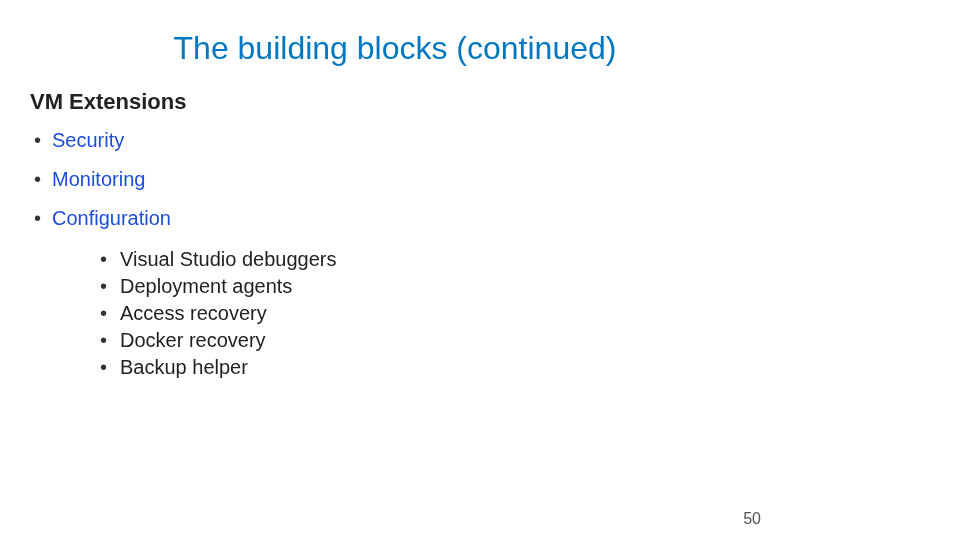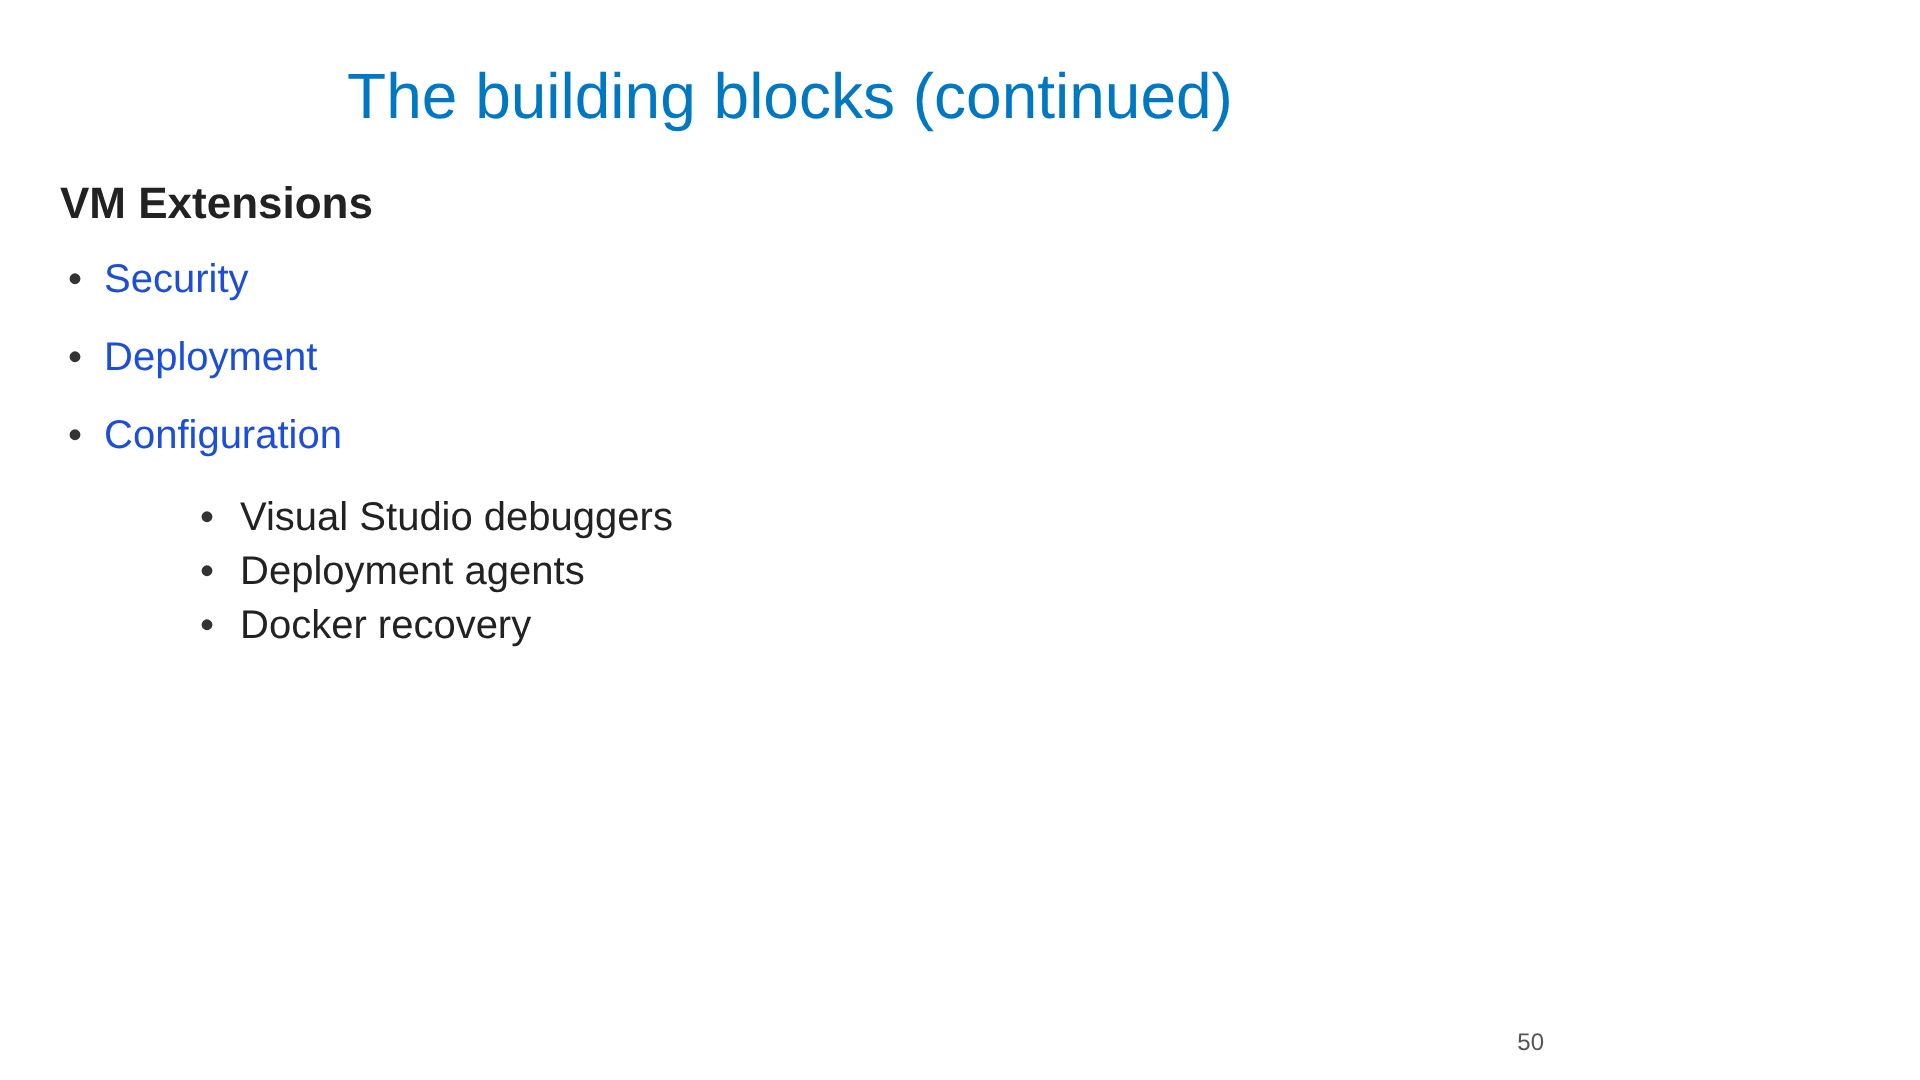--- a/index.html
+++ b/index.html
@@ -6,32 +6,34 @@
     html, body { width: 960px; height: 540px; background: #fff; font-family: "Segoe UI", "Segoe UI Light", Arial, sans-serif; position: relative; }
     .slide { width: 790px; height: 540px; position: relative; padding: 30px 30px 0 30px; }
     .title { color: #0078c1; font-size: 32px; font-weight: 300; text-align: center; margin-bottom: 22px; }
     .subtitle { color: #222; font-size: 22px; font-weight: 700; margin-bottom: 14px; }
     ul.main { list-style: none; }
     ul.main > li { color: #1d4ed8; font-size: 20px; margin-bottom: 16px; padding-left: 22px; position: relative; }
     ul.main > li::before { content: "•"; position: absolute; left: 4px; top: 0; font-size: 20px; color: #333; }
     ul.sub { list-style: none; margin-top: 16px; margin-left: 70px; }
     ul.sub > li { color: #222; font-size: 20px; line-height: 1.35; padding-left: 20px; position: relative; }
     ul.sub > li::before { content: "•"; position: absolute; left: 0; top: 0; font-size: 20px; color: #333; }
-    .pagenum { position: absolute; right: 18px; bottom: 12px; font-size: 12px; color: #555; }
+    .pagenum { position: absolute; right: 29px; bottom: 12px; font-size: 16px; color: #555; }
   </style>
 </head>
 <body>
 
 <div class="slide">
   <h1 class="title">The building blocks (continued)</h1>
   <div class="subtitle">VM Extensions</div>
   <ul class="main">
     <li>Security</li>
-    <li>Deployment</li>
+    <li>Monitoring</li>
     <li>Configuration</li>
   </ul>
   <ul class="sub">
     <li>Visual Studio debuggers</li>
     <li>Deployment agents</li>
+    <li>Access recovery</li>
     <li>Docker recovery</li>
+    <li>Backup helper</li>
   </ul>
   <div class="pagenum">50</div>
 </div>
 
 </body></html>

